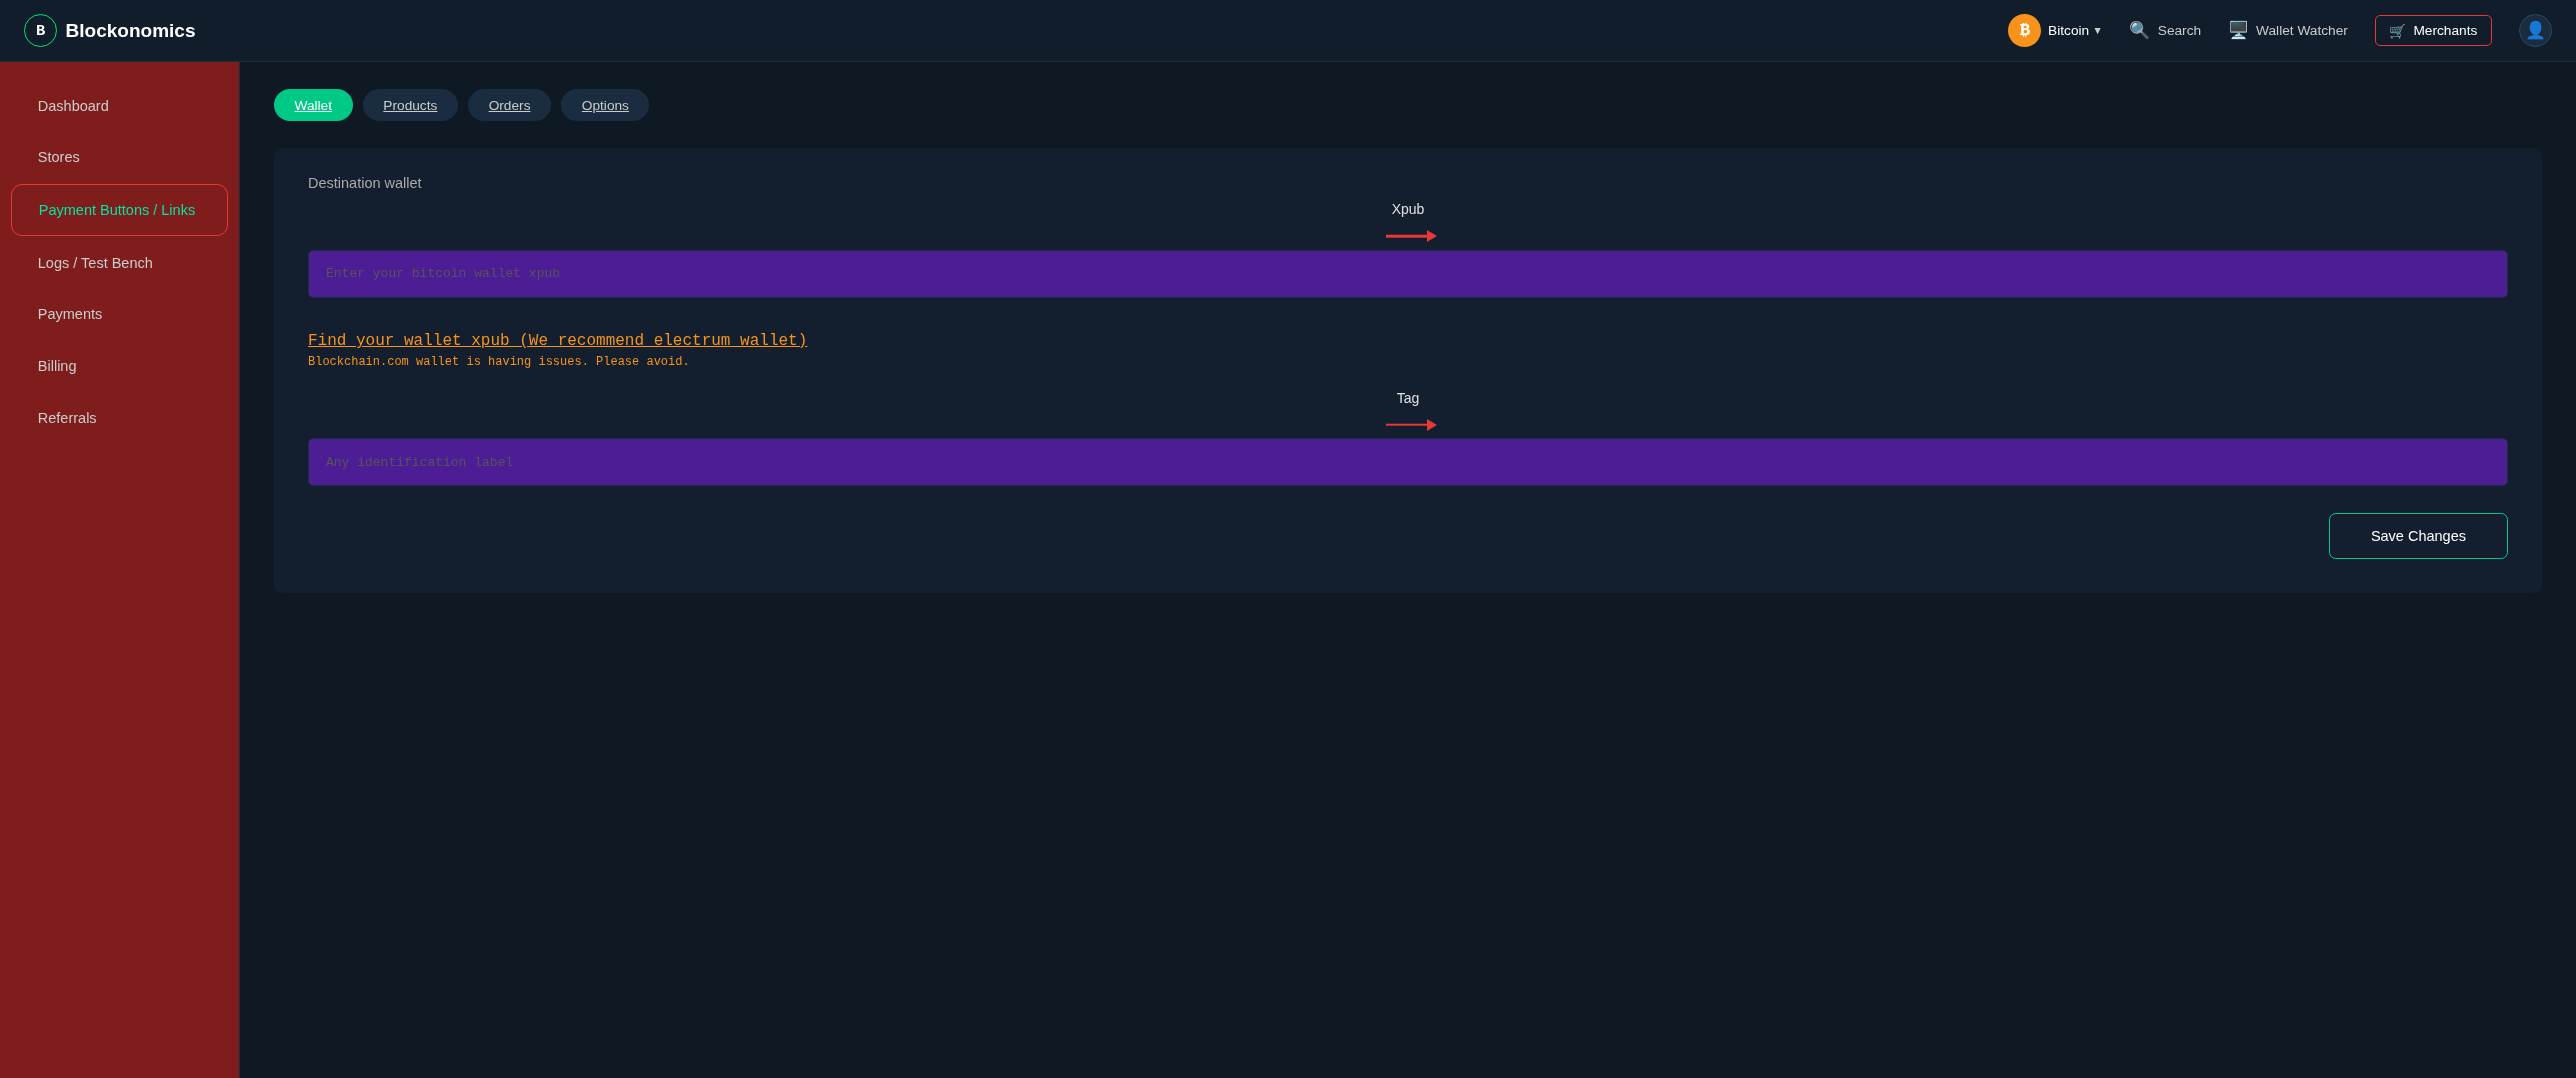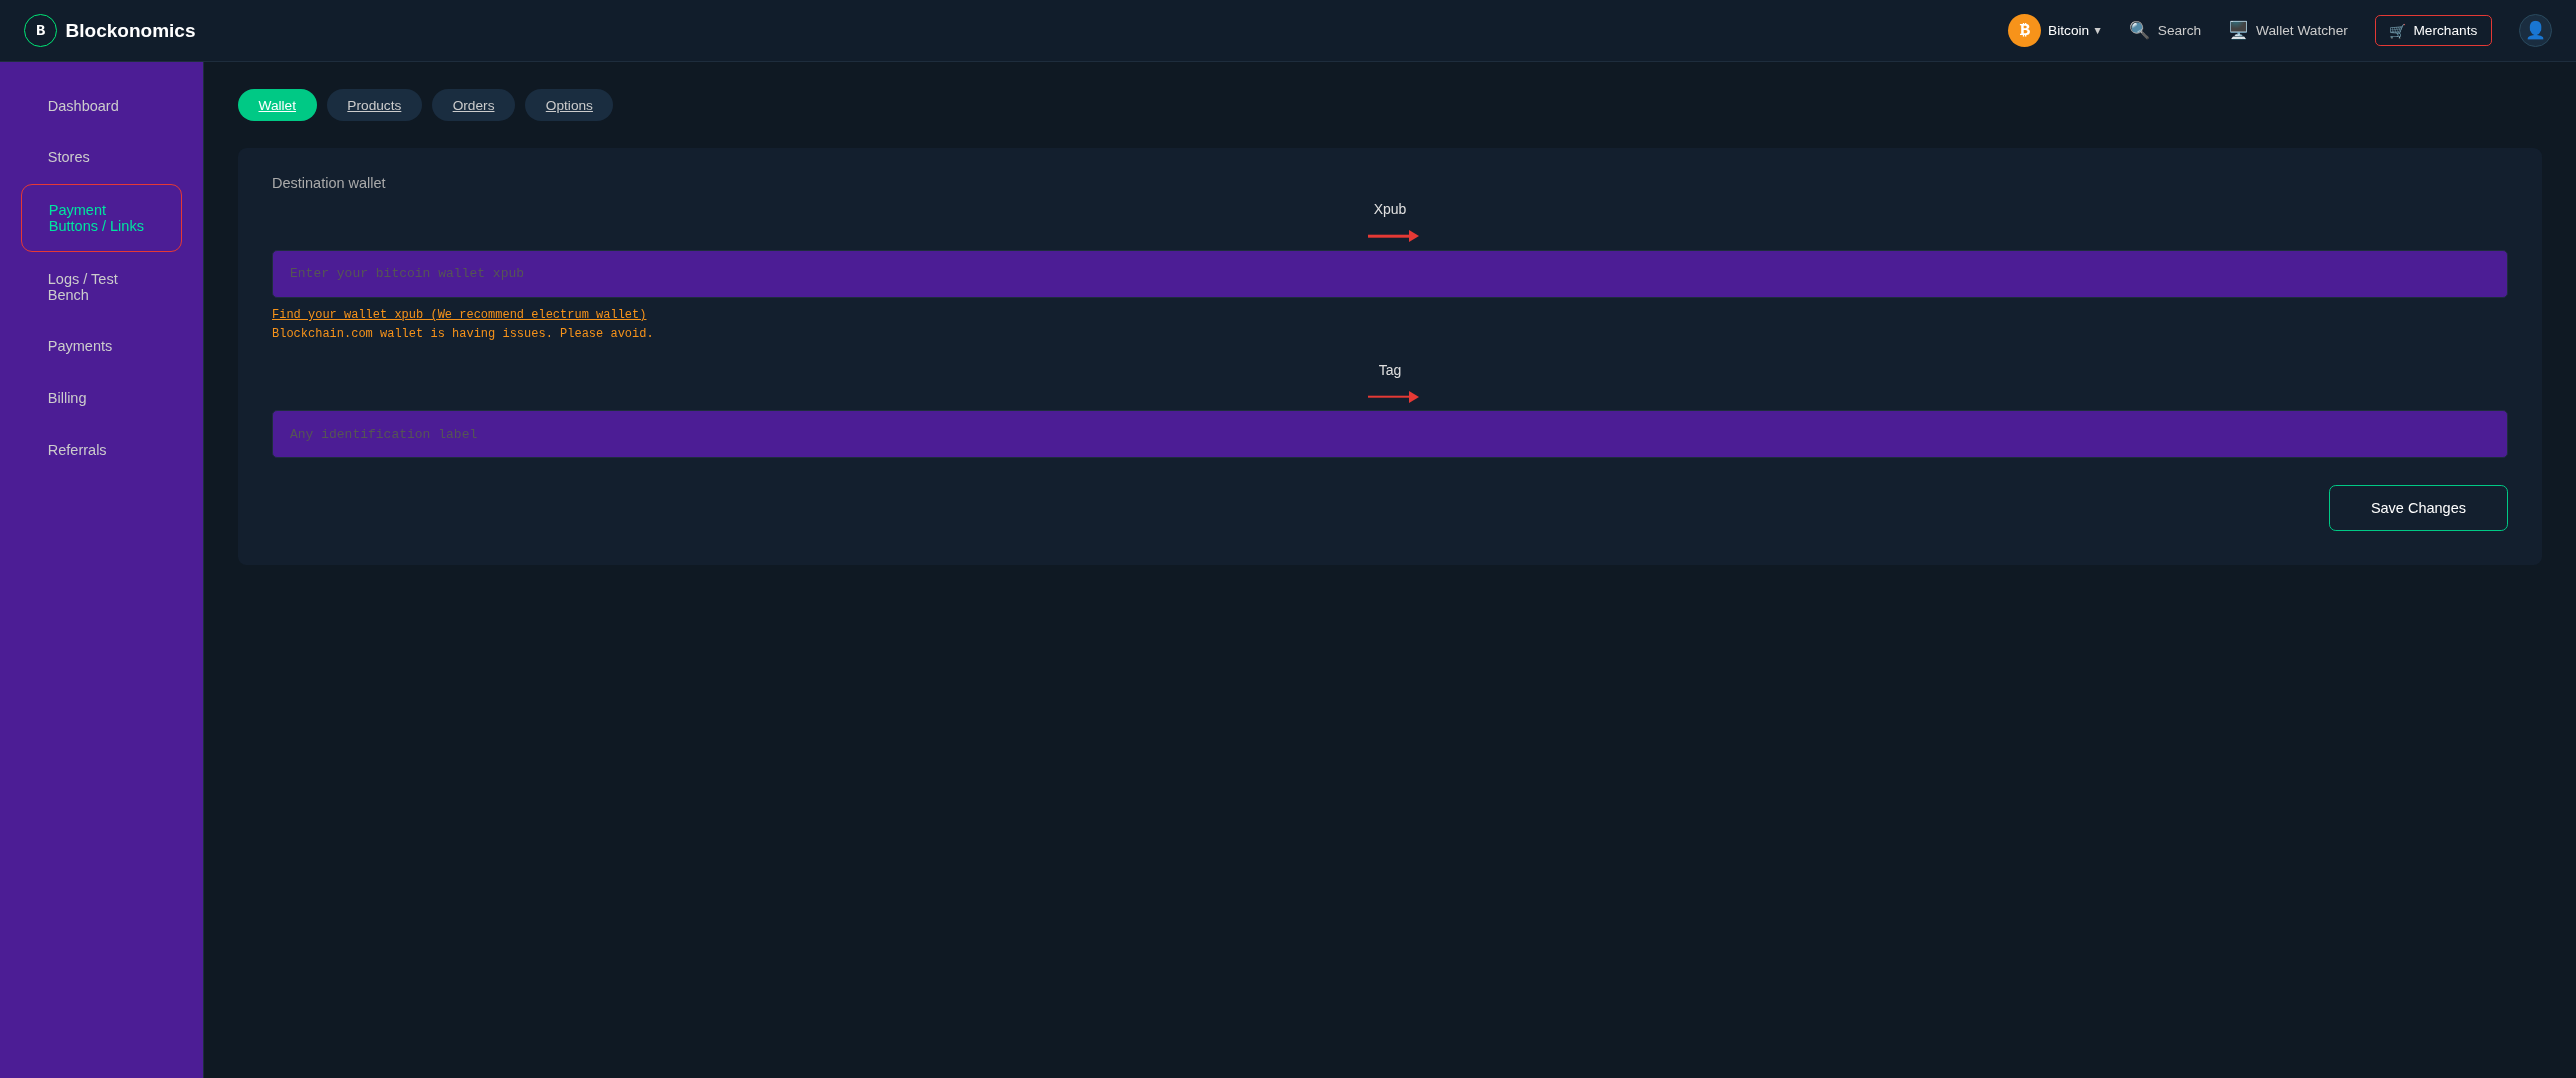--- a/index.html
+++ b/index.html
@@ -123,23 +123,23 @@
     }
 
     
     .main-layout {
       display: flex;
       flex: 1;
     }
 
     
     .sidebar {
-      width: 204px;
-      background: #4c1d95;
-      padding: 17px 14px;
+      width: 240px;
+      background: #7f1d1d;
+      padding: 17px 4px;
       flex-shrink: 0;
       border-right: 0.9px solid #1e2d3d;
     }
     .sidebar-item {
       padding: 17px 27px;
       font-size: 14.5px;
       font-family: Arial, sans-serif;
       color: #ccc;
       cursor: pointer;
       border-radius: 3.4px;
@@ -212,26 +212,27 @@
       border-radius: 5.1px;
       color: #888;
       font-size: 13px;
       font-family: 'Courier New', monospace;
       margin-bottom: 10.3px;
       outline: none;
     }
     .form-input::placeholder { color: #555; }
     .link-text {
       color: #f7931a;
-      font-size: 12px;
+      font-size: 16px;
       font-family: 'Courier New', monospace;
       text-decoration: underline;
       cursor: pointer;
       display: block;
       margin-bottom: 5.1px;
+      margin-top: 24px;
     }
     .warning-text {
       color: #f7931a;
       font-size: 12px;
       font-family: 'Courier New', monospace;
       margin-bottom: 20.5px;
     }
     .save-btn-area {
       display: flex;
       justify-content: flex-end;

